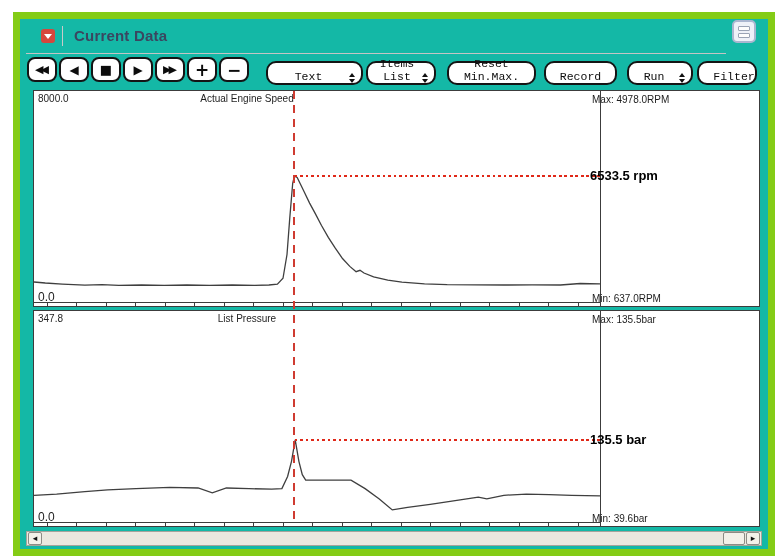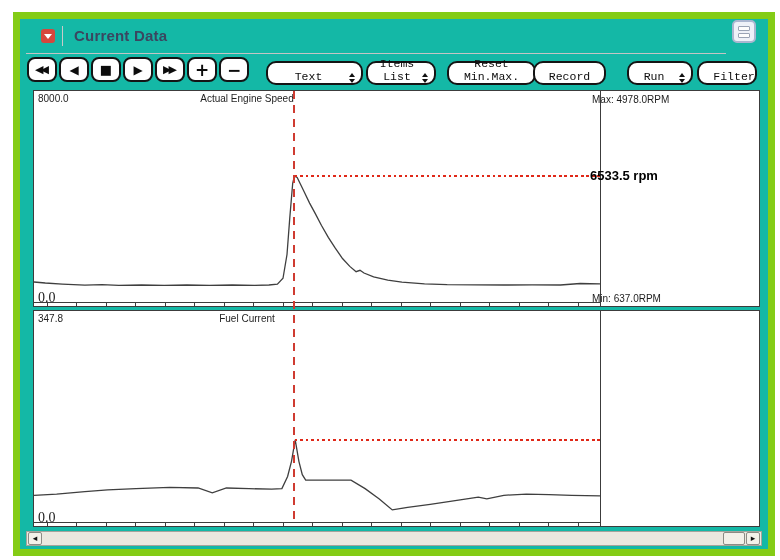--- a/index.html
+++ b/index.html
@@ -35,21 +35,21 @@
   .spin .up{border-bottom:4px solid #111;}
   .spin .dn{border-top:4px solid #111;}
   .pop-label{flex:1;text-align:center;}
   
   .panel{position:absolute;left:13px;width:727px;height:217px;border:1px solid #3c3c3c;
          background:#fff;box-sizing:border-box;}
   .plot{position:absolute;left:0;top:0;width:566px;height:215px;}
   .curve{position:absolute;left:0;top:0;width:566px;height:211px;}
   polyline{fill:none;stroke:#3f3f3f;stroke-width:1.3;}
   .ytop{position:absolute;left:4px;top:2px;font-size:10px;color:#1e1e1e;}
-  .ybot{position:absolute;left:4px;top:199px;font-size:14px;color:#1e1e1e;font-family:Liberation Serif, serif;}
+  .ybot{position:absolute;left:4px;top:199px;font-size:12px;color:#1e1e1e;}
   .plot-title{position:absolute;left:88px;top:2px;width:250px;text-align:center;font-size:10px;color:#1e1e1e;}
   .axis{position:absolute;left:0;top:211px;width:566px;height:1px;background:#3c3c3c;}
   .ticks{position:absolute;left:13px;top:212px;width:553px;height:4px;
          background-image:repeating-linear-gradient(90deg,#3c3c3c 0 1px,transparent 1px 29.5px);}
   .dotline{position:absolute;height:2px;
            background-image:repeating-linear-gradient(90deg,#e02818 0 2.5px,transparent 2.5px 5.5px);}
   .vdiv{position:absolute;left:566px;top:0;width:1px;height:215px;background:#3c3c3c;}
   .info{position:absolute;left:551px;top:0;width:158px;height:215px;}
   .info .max{position:absolute;left:7px;top:3px;font-size:10px;}
   .info .min{position:absolute;left:7px;bottom:2px;font-size:10px;}
@@ -117,21 +117,21 @@
   <button class="pill" style="left:346px;width:70px;">
     <span class="pop-label">Items List</span>
     <span class="spin" style="margin-left:2px;">
         <i class="up"></i>
         <i class="dn"></i>
       </span>
   </button>
   <button class="pill" style="left:427px;width:89px;">
     <span>Reset Min.Max.</span>
   </button>
-  <button class="pill" style="left:513px;width:73px;">
+  <button class="pill" style="left:524px;width:73px;">
     <span>Record</span>
   </button>
   <button class="pill" style="left:607px;width:66px;">
     <span class="pop-label">Run</span>
     <span class="spin">
         <i class="up"></i>
         <i class="dn"></i>
       </span>
   </button>
   <button class="pill" style="left:677px;width:60px;padding-left:20px;">
@@ -157,27 +157,32 @@
       <div class="min">Min: 637.0RPM</div>
     </div>
   </div>
 
   <div class="panel" id="chart1" style="top:291px;">
     <div class="plot">
       <svg class="curve" viewBox="0 0 566 211" preserveAspectRatio="none">
           <polyline points="0.0,184.3 22.6,183.1 50.9,180.7 73.6,178.8 101.9,177.6 135.8,176.4 164.1,177.0 178.3,181.9 192.4,177.0 215.1,177.6 237.7,178.2 247.9,177.6 253.6,165.5 257.5,150.3 261.2,128.8 264.9,150.3 268.3,163.7 271.7,169.1 317.0,169.1 331.1,177.6 345.3,187.9 358.3,198.9 373.6,196.4 396.2,193.4 424.5,189.2 444.3,186.1 452.8,187.9 469.8,184.3 492.4,183.1 515.1,183.7 537.7,184.3 566.0,184.9"></polyline>
         </svg>
       <div class="ytop">347.8</div>
-      <div class="plot-title">Fuel Current</div>
+      <div class="plot-title">List Pressure</div>
       <div class="dotline" style="top: 127.8px; left: 261.2px; width: 304.8px;"></div>
       <div class="ybot">0.0</div>
       <div class="axis"></div>
       <div class="ticks"></div>
     </div>
     <div class="vdiv"></div>
+    <div class="info">
+      <div class="max">Max: 135.5bar</div>
+      <div class="cursor-val" style="top: 120.8px;">135.5 bar</div>
+      <div class="min">Min: 39.6bar</div>
+    </div>
   </div>
 
   <div class="cursor-line" style="left: 273.2px;"></div>
 
   <div class="sb">
     <div class="sb-btn sb-left">
         <span>◂</span>
       </div>
     <div class="sb-thumb"></div>
     <div class="sb-btn sb-right">

